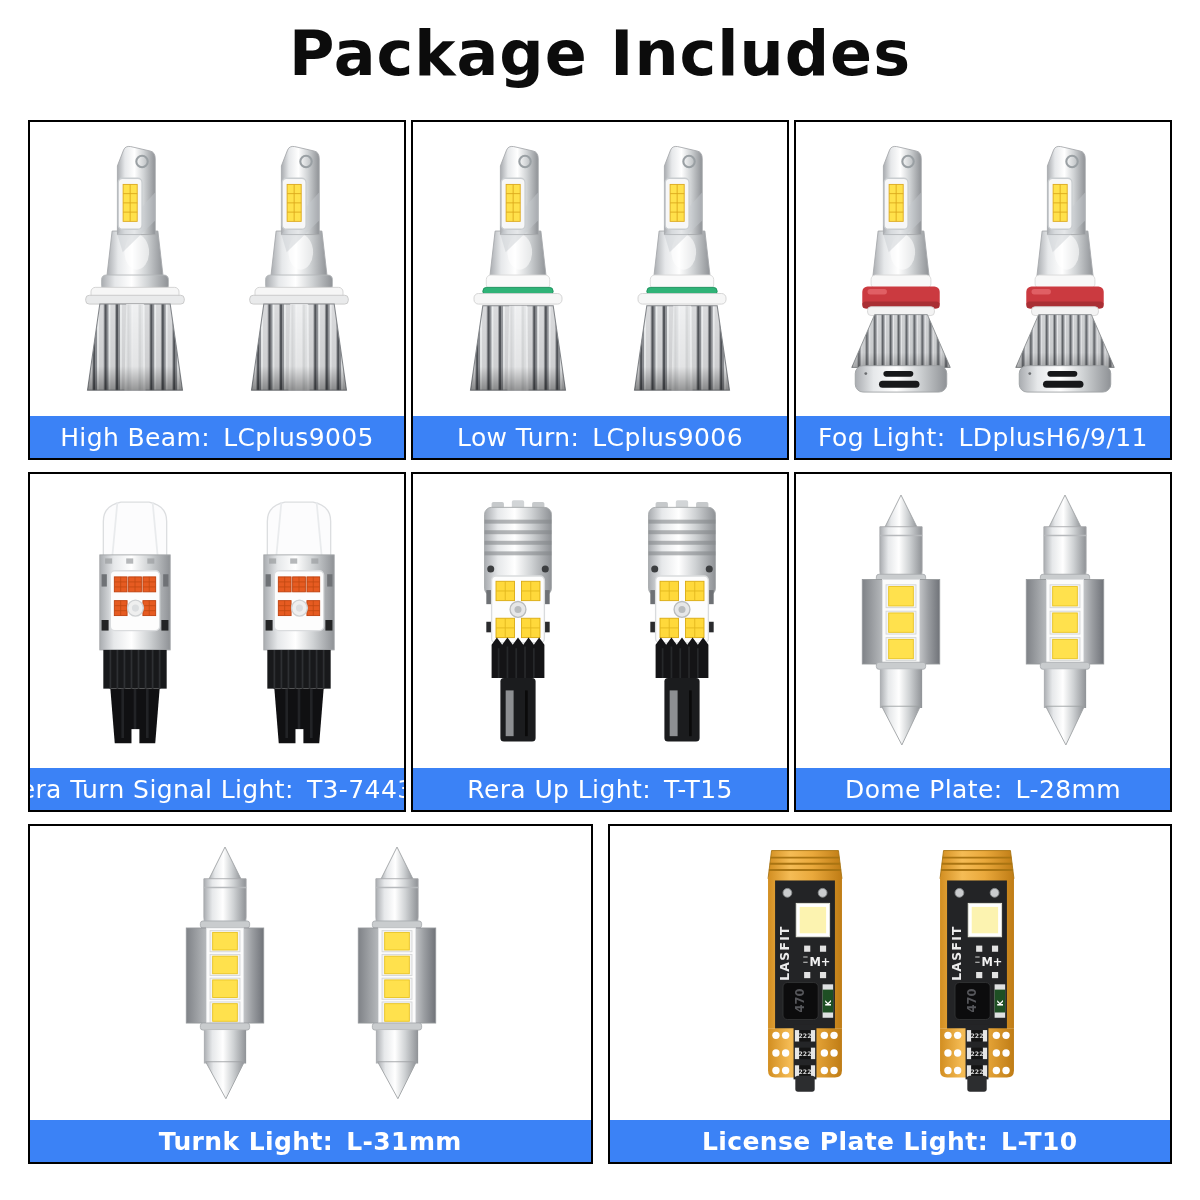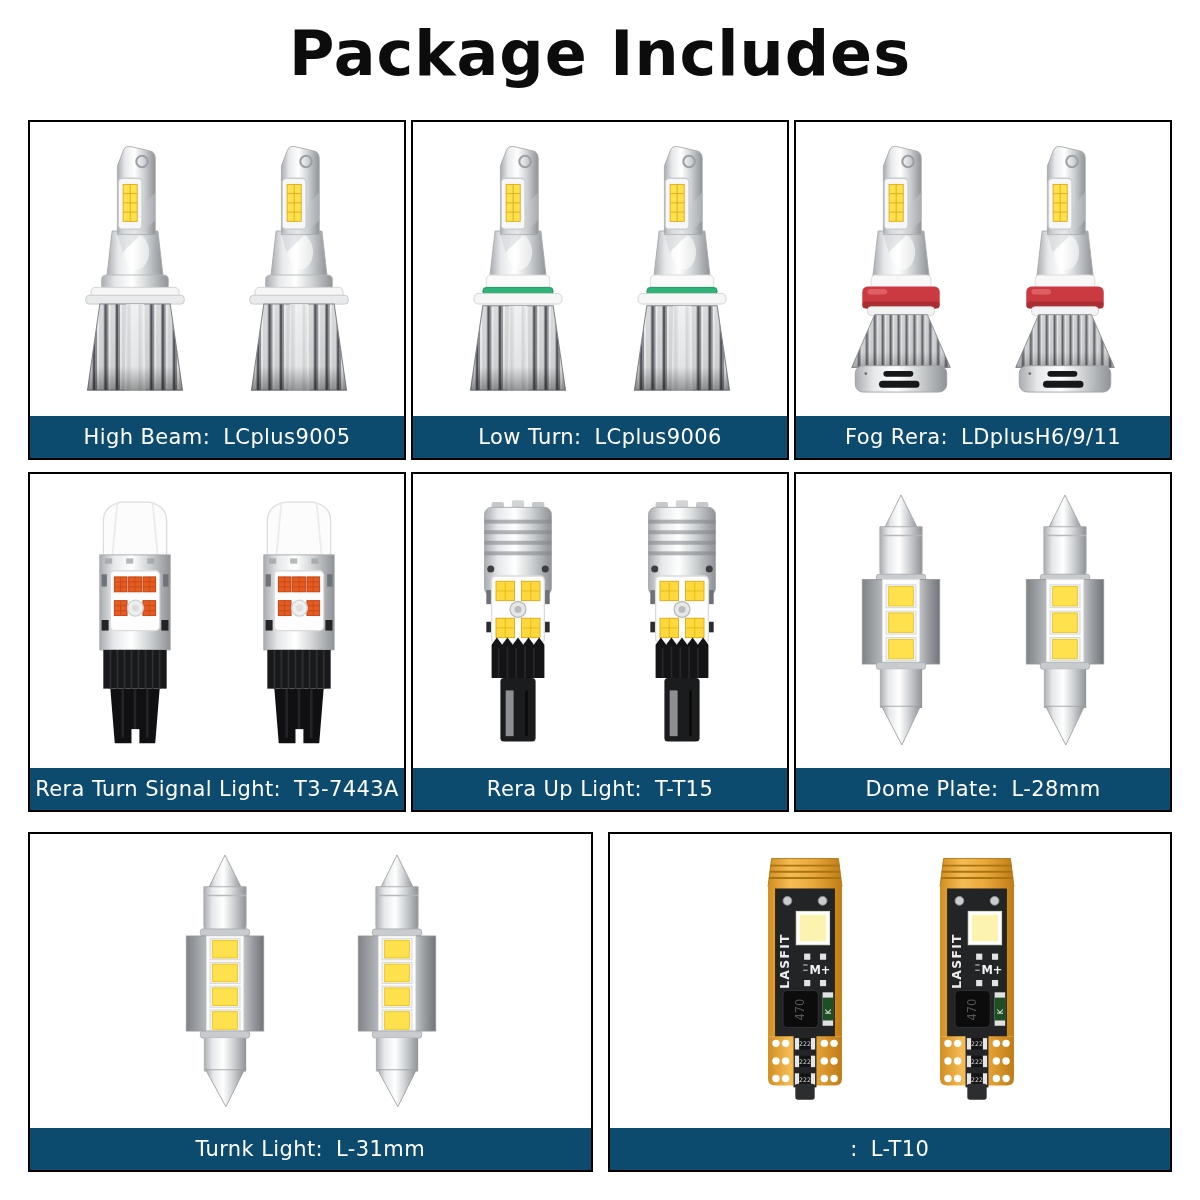--- a/index.html
+++ b/index.html
@@ -8,31 +8,31 @@
     font-family:"DejaVu Sans","Liberation Sans",sans-serif;
     -webkit-font-smoothing:antialiased;
   }
   .page-title{
     margin:0;padding-top:16px;height:78px;
     text-align:center;font-size:62px;font-weight:800;
     letter-spacing:1px;color:#0c0c0c;line-height:76px;
   }
   .grid{display:grid;margin:0 28px;column-gap:5px;row-gap:12px;}
   .grid.cols3{grid-template-columns:repeat(3,1fr);margin-top:26px;}
-  .grid.cols2{grid-template-columns:repeat(2,1fr);column-gap:15px;margin-top:20px;}
+  .grid.cols2{grid-template-columns:repeat(2,1fr);column-gap:15px;margin-top:12px;font-weight:bold;}
   .cell{
     box-sizing:border-box;height:340px;border:2px solid #000;
     background:#fff;display:flex;flex-direction:column;overflow:hidden;
   }
   .art{flex:1;display:flex;align-items:center;justify-content:center;}
   .art-svg{width:330px;height:272px;display:block;}
   .bar{
-    height:42px;flex:0 0 42px;background:#0c4a6e;color:#fff;
+    height:42px;flex:0 0 42px;background:#3b82f6;color:#fff;
     display:flex;align-items:center;justify-content:center;
-    font-size:21px;letter-spacing:.4px;white-space:pre;
+    font-size:25px;letter-spacing:.4px;white-space:pre;
   }
   .pmodel{margin-left:13px;}
   svg text{font-family:"DejaVu Sans","Liberation Sans",sans-serif;}
   .defs-holder{position:absolute;width:0;height:0;overflow:hidden;}
 </style>
 </head>
 <body>
 
 <svg class="defs-holder" aria-hidden="true">
 <defs>
@@ -303,21 +303,21 @@
     <div class="bar"><span class="pname">Low Turn</span><span class="pcolon">:</span><span class="pmodel">LCplus9006</span></div>
   </div>
 
   <div class="cell">
     <div class="art">
       <svg class="art-svg" viewBox="0 0 330 270">
         <use href="#sFog" x="12" y="2" width="142" height="264"></use>
         <use href="#sFog" x="176" y="2" width="142" height="264"></use>
       </svg>
     </div>
-    <div class="bar"><span class="pname">Fog Rera</span><span class="pcolon">:</span><span class="pmodel">LDplusH6/9/11</span></div>
+    <div class="bar"><span class="pname">Fog Light</span><span class="pcolon">:</span><span class="pmodel">LDplusH6/9/11</span></div>
   </div>
 
   <div class="cell">
     <div class="art">
       <svg class="art-svg" viewBox="0 0 330 270">
         <use href="#sTurn" x="12" y="2" width="142" height="264"></use>
         <use href="#sTurn" x="176" y="2" width="142" height="264"></use>
       </svg>
     </div>
     <div class="bar"><span class="pname">Rera Turn Signal Light</span><span class="pcolon">:</span><span class="pmodel">T3-7443A</span></div>
@@ -357,16 +357,16 @@
     <div class="bar"><span class="pname">Turnk Light</span><span class="pcolon">:</span><span class="pmodel">L-31mm</span></div>
   </div>
 
   <div class="cell">
     <div class="art">
       <svg class="art-svg" viewBox="0 0 330 270">
         <use href="#sT10" x="6" y="2" width="148" height="264"></use>
         <use href="#sT10" x="178" y="2" width="148" height="264"></use>
       </svg>
     </div>
-    <div class="bar"><span class="pcolon">:</span><span class="pmodel">L-T10</span></div>
+    <div class="bar"><span class="pname">License Plate Light</span><span class="pcolon">:</span><span class="pmodel">L-T10</span></div>
   </div>
 
 </div>
 
 </body></html>

